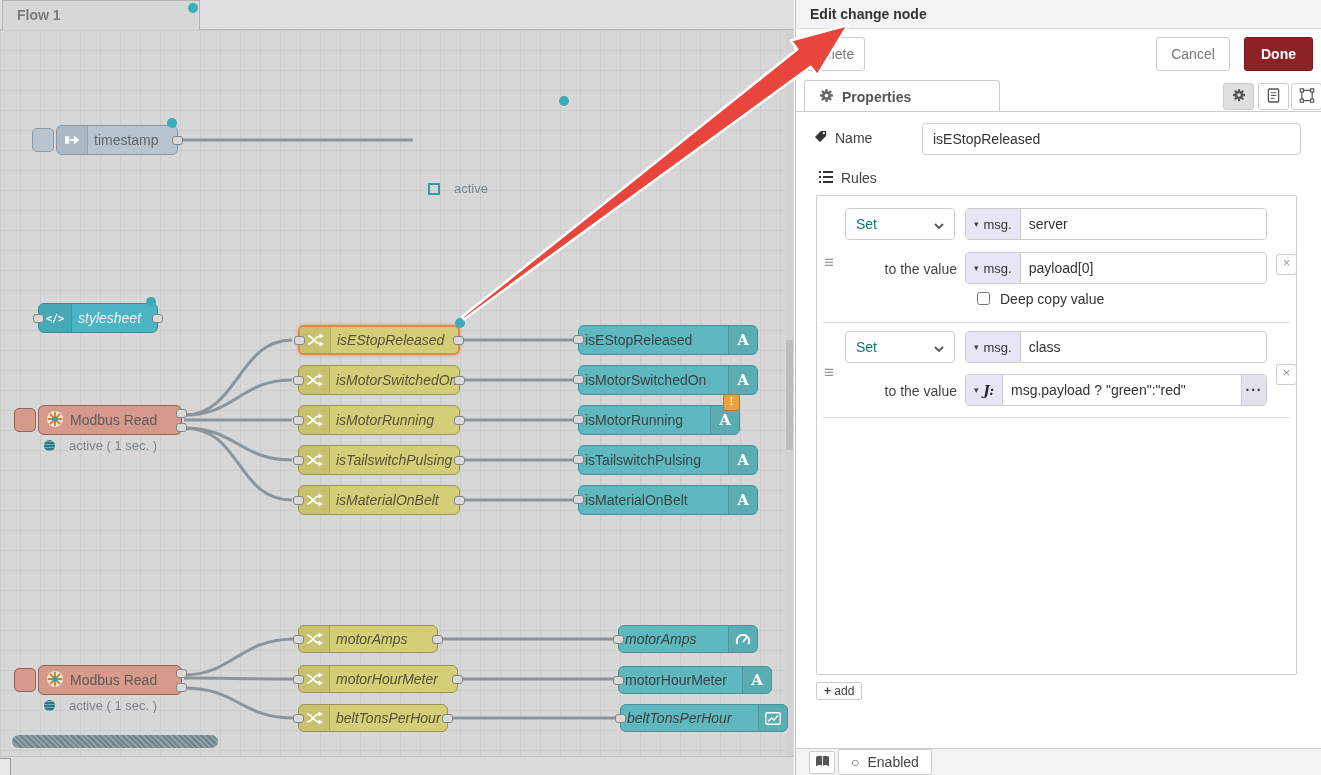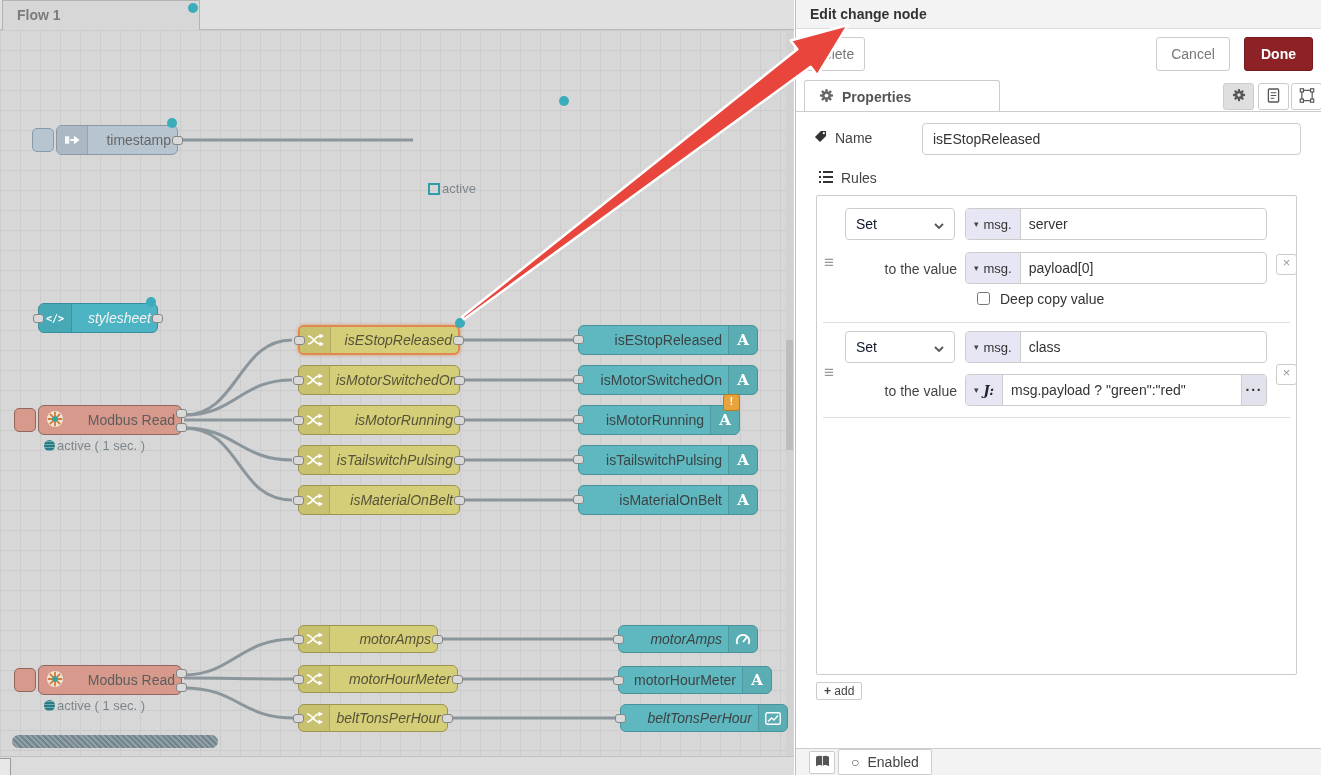--- a/index.html
+++ b/index.html
@@ -34,28 +34,28 @@
         align-items:center;box-sizing:border-box;z-index:2;}
   .yellow{background:#d5ce78;border-color:#9c954f;color:#57523a;}
   .tealn {background:#5fb8bf;border-color:#47929b;color:#3c4445;}
   .salmon{background:#d6998b;border-color:#93665c;color:#5d5d5d;}
   .greyblue{background:#b7c5d1;border-color:#8a99a7;color:#666;}
   .cyann  {background:#4cb4c2;border-color:#3a8e9c;color:#f4f4f4;}
   .selected{border:2px solid #e0884d;box-shadow:0 0 3px 1px rgba(224,136,78,.45);}
   .izone{width:30px;align-self:stretch;display:flex;align-items:center;justify-content:center;
          background:rgba(0,0,0,.06);border-right:1px solid rgba(0,0,0,.12);border-radius:5px 0 0 5px;}
   .izone.right{border-right:none;border-left:1px solid rgba(0,0,0,.12);border-radius:0 5px 5px 0;width:28px;}
-  .nlbl{flex:1;text-align:right;white-space:nowrap;padding:0 6px;overflow:hidden;}
+  .nlbl{flex:1;text-align:left;white-space:nowrap;padding:0 6px;overflow:hidden;}
   .ital{font-style:italic;}
   .serifA{font-family:"DejaVu Serif","Liberation Serif",serif;font-weight:bold;color:#fff;font-size:15px;}
   .port{position:absolute;width:11px;height:9px;background:#d9d9d9;border:1px solid #868686;
         border-radius:3px;box-sizing:border-box;z-index:3;}
   .inj-btn{position:absolute;width:22px;height:24px;border-radius:5px;border:1px solid;z-index:2;box-sizing:border-box;}
   .dot{position:absolute;width:10px;height:10px;border-radius:50%;background:#3aacba;z-index:4;}
-  .status{position:absolute;font-size:13px;color:#7b868c;display:flex;gap:2px;align-items:center;z-index:2;white-space:nowrap;}
+  .status{position:absolute;font-size:13px;color:#7b868c;display:flex;gap:14px;align-items:center;z-index:2;white-space:nowrap;}
   .sq-ico{width:8px;height:8px;border:2px dashed #2f9ea8;box-sizing:content-box;}
   .ci-ico{width:11px;height:11px;border-radius:50%;background:#277d86;
           background-image:repeating-linear-gradient(0deg,rgba(255,255,255,.35) 0 1px,transparent 1px 3px);}
   .badge{position:absolute;width:15px;height:15px;background:#e8a33d;border:1px solid #b77b20;border-radius:3px;
          color:#fff;font-weight:bold;font-size:10px;text-align:center;line-height:14px;z-index:5;}
 
   
   #panel{position:absolute;left:795px;top:0;width:526px;height:775px;background:#fff;
          border-left:1px solid #bfbfbf;box-sizing:border-box;z-index:6;}
   .p-abs{position:absolute;box-sizing:border-box;}
@@ -69,21 +69,21 @@
         font-weight:bold;color:#555;}
   #tabline{left:0;top:111px;width:525px;border-bottom:1px solid #ccc;}
   .tool-btn{width:31px;height:27px;border:1px solid #ccc;border-radius:3px;background:#fff;
             display:flex;align-items:center;justify-content:center;}
   .tool-btn.active{background:#dfdfdf;}
   .flabel{color:#444;display:flex;align-items:center;gap:8px;}
   .inputbox{border:1px solid #ccc;border-radius:4px;background:#fff;color:#333;
             padding:0 10px;line-height:30px;white-space:nowrap;overflow:hidden;}
   #rulesbox{left:20px;top:195px;width:481px;height:480px;border:1px solid #ccc;border-radius:2px;background:#fff;}
   .sel{position:absolute;width:110px;height:32px;border:1px solid #ccc;border-radius:4px;background:#fff;
-       color:#0f172a;display:flex;align-items:center;justify-content:space-between;padding:0 10px;box-sizing:border-box;}
+       color:#0f766e;display:flex;align-items:center;justify-content:space-between;padding:0 10px;box-sizing:border-box;}
   .ti{position:absolute;height:32px;display:flex;border:1px solid #ccc;border-radius:4px;background:#fff;
       box-sizing:border-box;overflow:hidden;}
   .ti .chip{background:#e6e6f5;border-right:1px solid #ccc;display:flex;align-items:center;gap:5px;
             padding:0 8px;color:#333;font-size:13px;flex:0 0 auto;}
   .ti .tri{font-size:9px;color:#444;}
   .ti .val{flex:1;display:flex;align-items:center;padding:0 8px;color:#333;white-space:nowrap;overflow:hidden;}
   .ti .expand{flex:0 0 24px;background:#e2e2ec;border-left:1px solid #ccc;display:flex;align-items:center;
               justify-content:center;color:#333;font-weight:bold;letter-spacing:1px;}
   .jsonata{font-family:"DejaVu Serif","Liberation Serif",serif;font-style:italic;font-weight:bold;color:#222;}
   .xbtn{position:absolute;width:19px;height:19px;border:1px solid #ccc;border-radius:3px;background:#fff;

